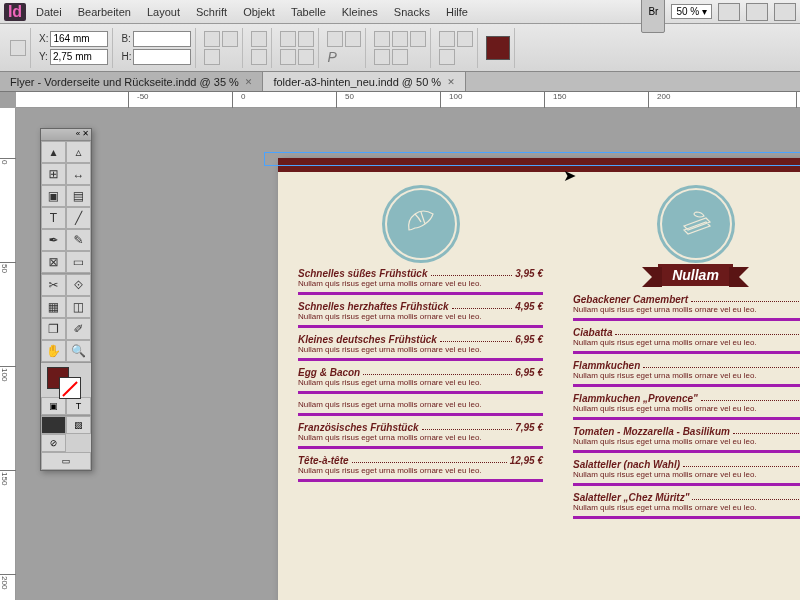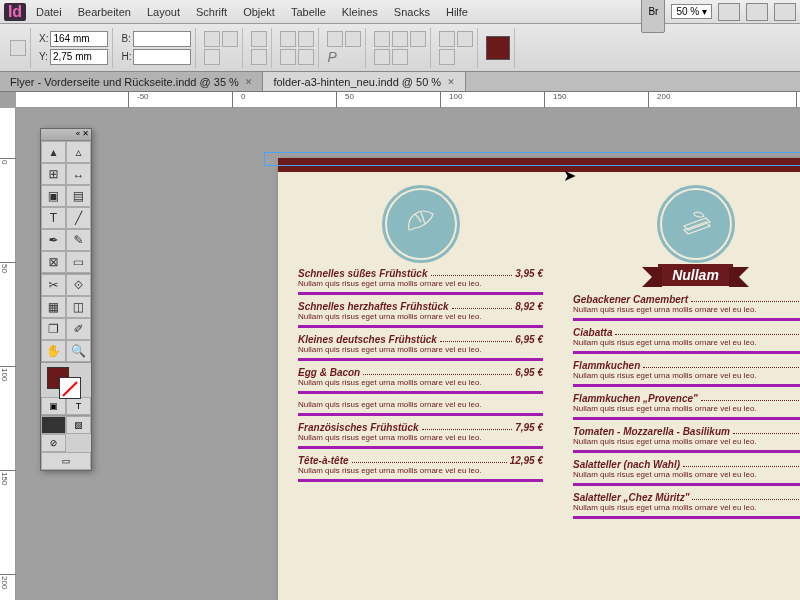--- a/index.html
+++ b/index.html
@@ -271,21 +271,21 @@
                 <span class="name">Schnelles süßes Frühstück</span>
                 <span class="dots"></span>
                 <span class="price">3,95 €</span>
               </div>
               <div class="desc">Nullam quis risus eget urna mollis ornare vel eu leo.</div>
             </div>
             <div class="item">
               <div class="line1">
                 <span class="name">Schnelles herzhaftes Frühstück</span>
                 <span class="dots"></span>
-                <span class="price">8,92 €</span>
+                <span class="price">4,95 €</span>
               </div>
               <div class="desc">Nullam quis risus eget urna mollis ornare vel eu leo.</div>
             </div>
             <div class="item">
               <div class="line1">
                 <span class="name">Kleines deutsches Frühstück</span>
                 <span class="dots"></span>
                 <span class="price">6,95 €</span>
               </div>
               <div class="desc">Nullam quis risus eget urna mollis ornare vel eu leo.</div>

